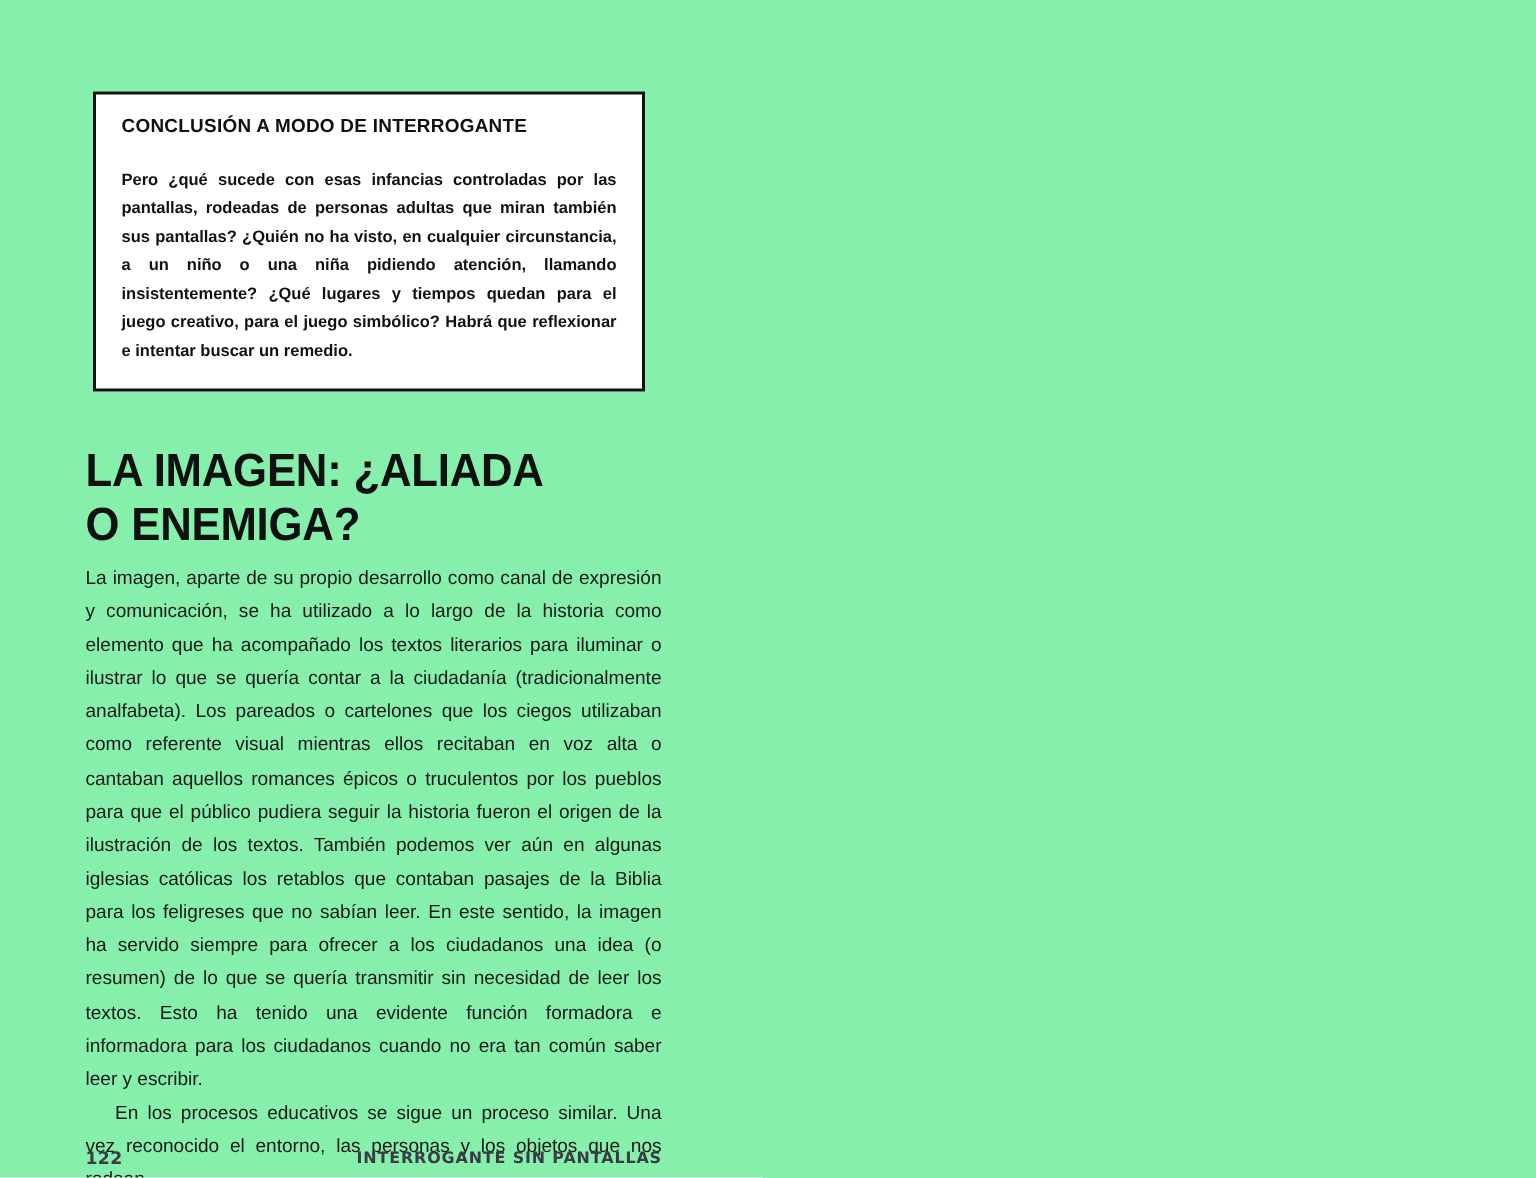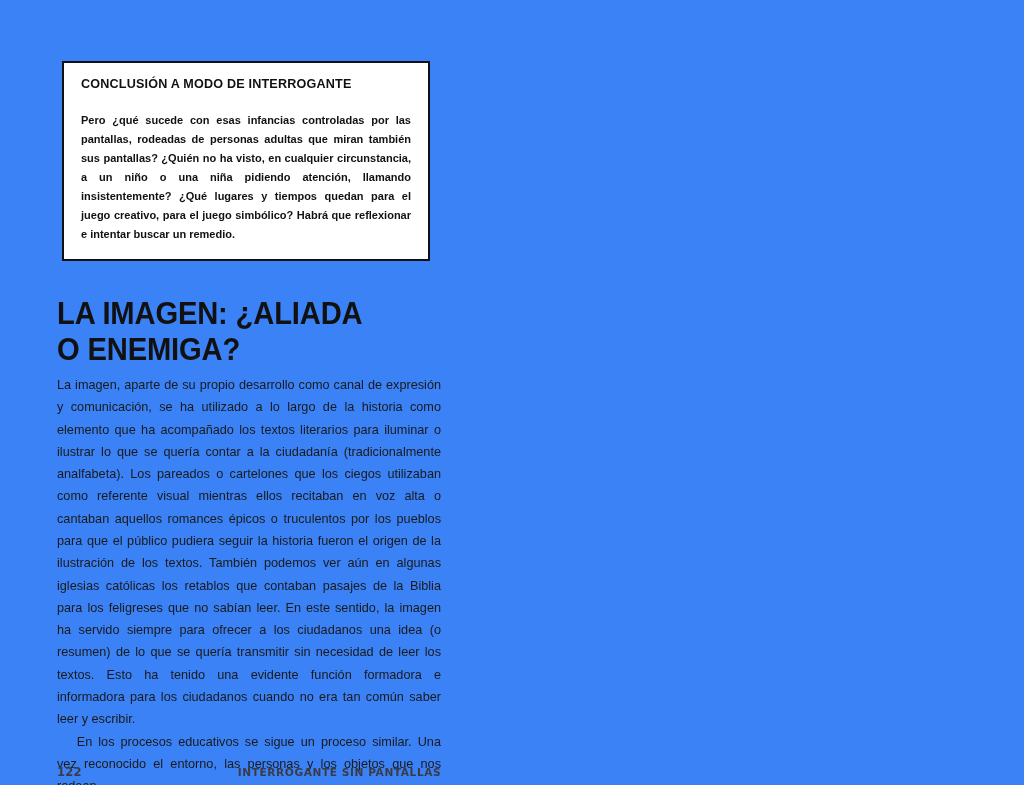--- a/index.html
+++ b/index.html
@@ -13,21 +13,21 @@
     overflow: hidden;
     font-family: "Liberation Sans", sans-serif;
     color: #1a1a1a;
     -webkit-font-smoothing: antialiased;
   }
 
   .spread {
     position: relative;
     width: 1024px;
     height: 785px;
-    background: #3b82f6;
+    background: #86efac;
   }
 
   
   .page {
     position: absolute;
     top: 0;
     height: 785px;
   }
   .page-left  { left: 0;    width: 512px; }
   .page-right { left: 512px; width: 512px; }

